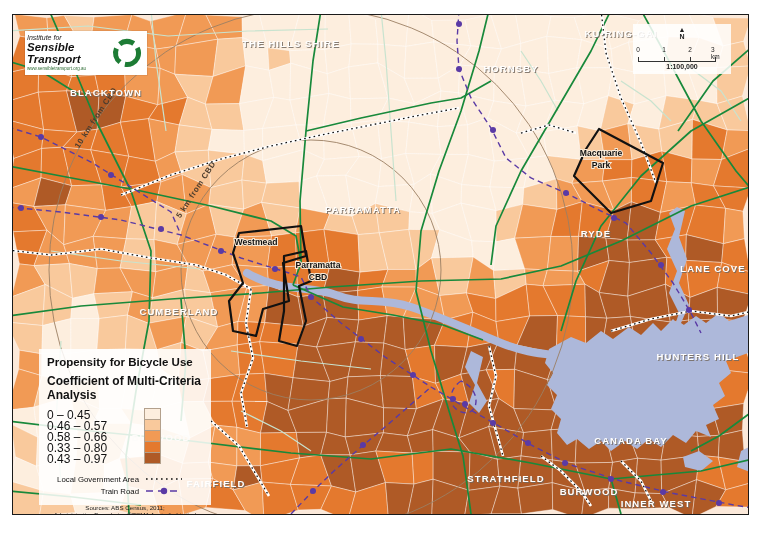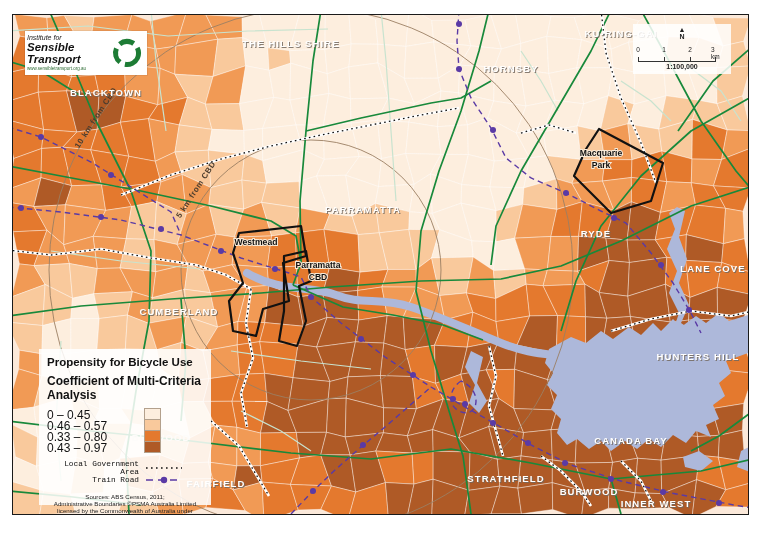--- a/index.html
+++ b/index.html
@@ -33,21 +33,21 @@
   .legend-panel{position:absolute;left:26px;top:334px;width:172px;height:156px;
     background:rgba(255,255,255,0.86);box-sizing:border-box;padding:7px 8px 5px 8px;color:#111;}
   .lg-title{font-weight:bold;font-size:11.5px;}
   .lg-sub{font-weight:bold;font-size:12px;margin-top:6px;}
   .lg-classes{margin-top:7px;}
   .lg-row{display:flex;align-items:center;height:11px;}
   .lg-lab{width:92px;text-align:left;font-size:12px;padding-right:5px;}
   .lg-sw{width:15px;height:10px;border:1px solid #b3a08c;margin-top:-1px;}
   .lg-lines{margin-top:9px;}
   .lg-line-row{display:flex;align-items:center;height:12px;}
-  .lg-lab2{width:92px;text-align:right;font-size:7.8px;padding-right:5px;font-family:Liberation Mono, monospace;}
+  .lg-lab2{width:92px;text-align:right;font-size:7.8px;padding-right:5px;}
   .lg-sources{margin-top:7px;text-align:center;font-size:6.2px;line-height:7px;color:#222;}
 
   
   text.rlabel{font-family:"Liberation Sans",sans-serif;font-weight:bold;font-size:9.5px;
     fill:#fff;letter-spacing:1.1px;text-anchor:middle;}
   g.label-layer{filter:drop-shadow(1px 1.2px 0 rgba(115,105,95,0.85));}
   text.plabel{font-family:"Liberation Sans",sans-serif;font-weight:bold;font-size:8.6px;
     fill:#111;text-anchor:middle;paint-order:stroke;stroke:#f7ead9;stroke-width:2px;}
   text.clabel{font-family:"Liberation Sans",sans-serif;font-weight:bold;font-size:8px;
     fill:#4c3d2e;letter-spacing:.6px;text-anchor:middle;}
@@ -708,20 +708,24 @@
       <div class="lg-classes" id="lg-classes">
           <div class="lg-row">
             <span class="lg-lab">0 – 0.45</span>
             <span class="lg-sw" style="background: rgb(253, 238, 222);"></span>
           </div>
           <div class="lg-row">
             <span class="lg-lab">0.46 – 0.57</span>
             <span class="lg-sw" style="background: rgb(249, 201, 156);"></span>
           </div>
           <div class="lg-row">
+            <span class="lg-lab">0.58 – 0.66</span>
+            <span class="lg-sw" style="background: rgb(241, 154, 85);"></span>
+          </div>
+          <div class="lg-row">
             <span class="lg-lab">0.33 – 0.80</span>
             <span class="lg-sw" style="background: rgb(228, 121, 46);"></span>
           </div>
           <div class="lg-row">
             <span class="lg-lab">0.43 – 0.97</span>
             <span class="lg-sw" style="background: rgb(175, 90, 38);"></span>
           </div>
         </div>
       <div class="lg-lines" id="lg-lines">
           <div class="lg-line-row">

